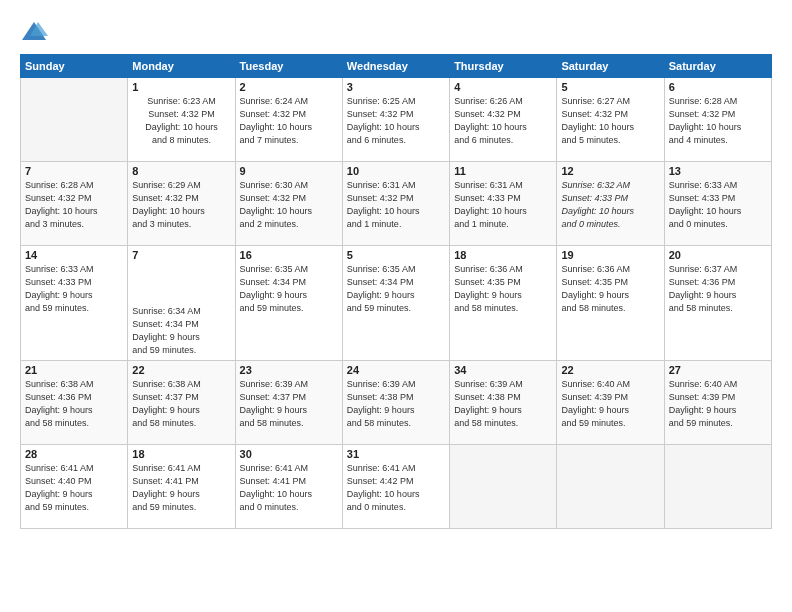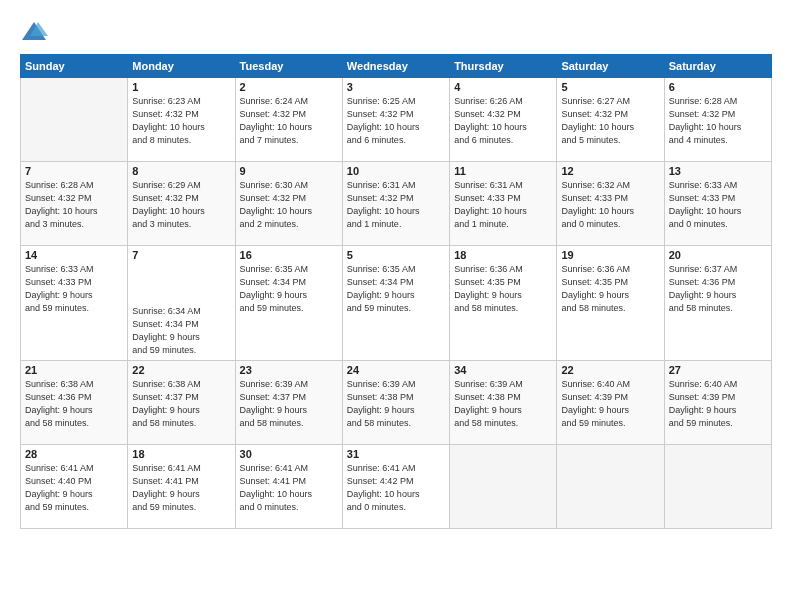--- a/index.html
+++ b/index.html
@@ -130,21 +130,21 @@
           <th>Thursday</th>
           <th>Saturday</th>
           <th>Saturday</th>
         </tr>
     </thead>
     <tbody id="calendar-body">
     <tr>
           <td class="empty-cell"></td>
           <td>
             <span class="day-number">1</span>
-            <div class="day-info" style="white-space: pre-line;">Sunrise: 6:23 AM
+            <div class="day-info" style="white-space: pre-line; text-align: center;">Sunrise: 6:23 AM
 Sunset: 4:32 PM
 Daylight: 10 hours
 and 8 minutes.</div>
           </td>
           <td>
             <span class="day-number">2</span>
             <div class="day-info" style="white-space: pre-line;">Sunrise: 6:24 AM
 Sunset: 4:32 PM
 Daylight: 10 hours
 and 7 minutes.</div>
@@ -209,21 +209,21 @@
           </td>
           <td>
             <span class="day-number">11</span>
             <div class="day-info" style="white-space: pre-line;">Sunrise: 6:31 AM
 Sunset: 4:33 PM
 Daylight: 10 hours
 and 1 minute.</div>
           </td>
           <td>
             <span class="day-number">12</span>
-            <div class="day-info" style="white-space: pre-line;">Sunrise: 6:32 AM
+            <div class="day-info" style="white-space: pre-line; font-style: italic;">Sunrise: 6:32 AM
 Sunset: 4:33 PM
 Daylight: 10 hours
 and 0 minutes.</div>
           </td>
           <td>
             <span class="day-number">13</span>
             <div class="day-info" style="white-space: pre-line;">Sunrise: 6:33 AM
 Sunset: 4:33 PM
 Daylight: 10 hours
 and 0 minutes.</div>

